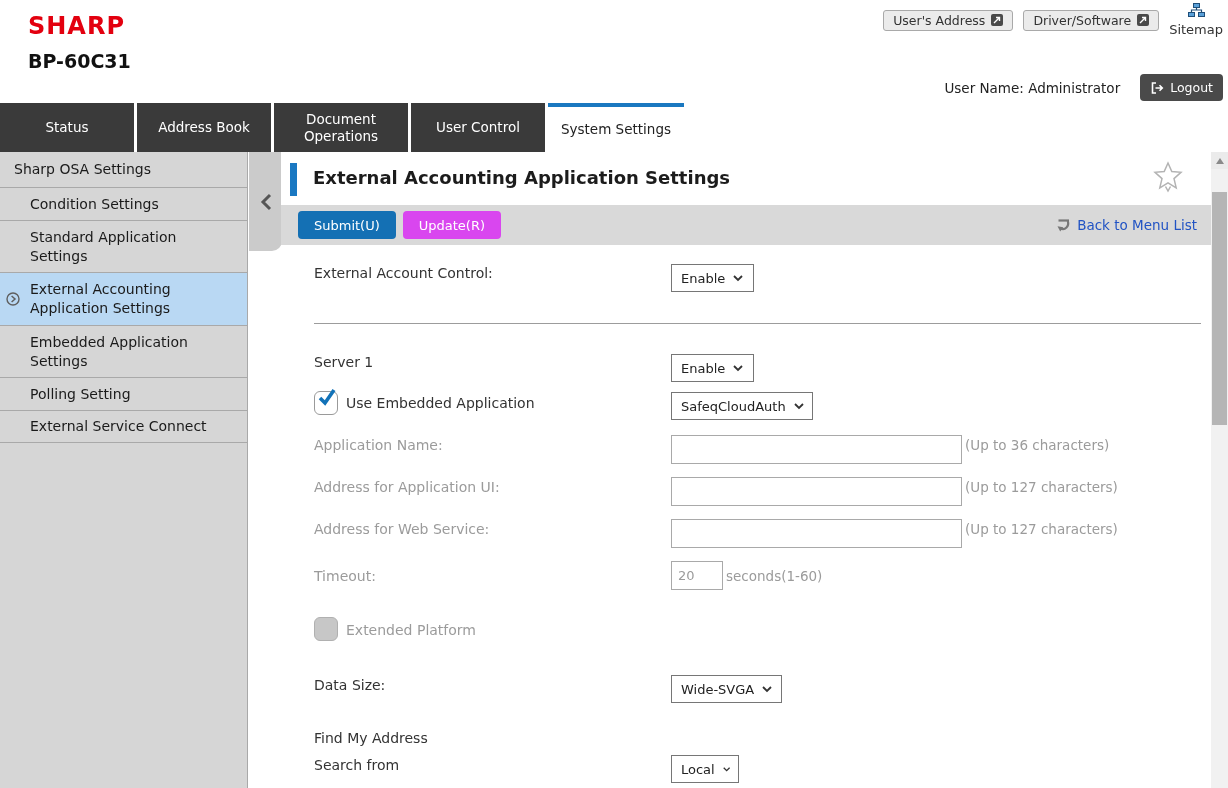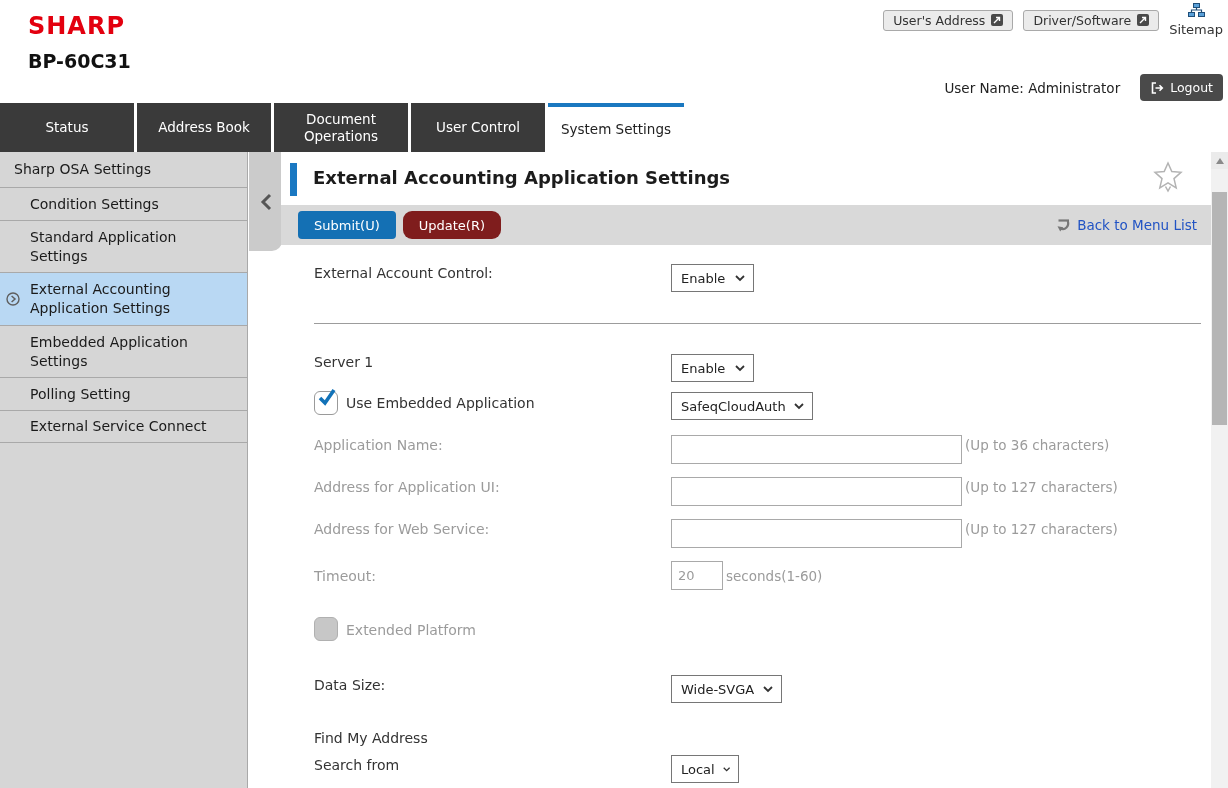--- a/index.html
+++ b/index.html
@@ -64,31 +64,31 @@
   .title-row { position: absolute; top: 0; left: 0; width: 100%; height: 53px; }
   .title-bar { position: absolute; left: 9px; top: 11px; width: 7px; height: 33px; background: #1a78c2; }
   .page-title { position: absolute; left: 32px; top: 15px; font-size: 18px; font-weight: 700; color: #1c1c1c; }
   .fav-star { position: absolute; right: 28px; top: 9px; cursor: pointer; }
 
   .toolbar { position: absolute; top: 53px; left: 0; width: 100%; height: 40px; background: #d9d9d9;
     display: flex; align-items: center; padding: 0 14px 0 17px; }
   .btn { height: 28px; border: none; border-radius: 4px; color: #fff; font-size: 13px; padding: 0 16px;
     cursor: pointer; font-family: inherit; }
   .btn-submit { background: #1470b4; margin-right: 7px; }
-  .btn-update { background: #7f1d1d; border-radius: 9px; }
+  .btn-update { background: #d946ef; }
   .back-link { margin-left: auto; display: inline-flex; align-items: center; gap: 5px; font-size: 13.5px;
     color: #2153c4; cursor: pointer; }
 
   .flabel { position: absolute; left: 33px; font-size: 14px; color: #333; white-space: nowrap; }
   .flabel.dis { color: #9b9b9b; }
   .fnote { position: absolute; font-size: 13.5px; color: #9b9b9b; white-space: nowrap; }
   .divider { position: absolute; left: 33px; width: 887px; height: 1px; background: #9c9c9c; }
 
   .sel { position: absolute; height: 28px; background: #fff; border: 1px solid #767676; display: inline-flex;
-    align-items: center; justify-content: space-between; padding: 0 8px 0 9px; font-size: 13px; color: #222;
+    align-items: center; padding: 0 8px 0 9px; font-size: 13px; color: #222;
     cursor: pointer; gap: 8px; white-space: nowrap; }
 
   .tinput { position: absolute; height: 29px; border: 1px solid #a9a9a9; font-size: 13px; padding: 0 6px;
     font-family: inherit; color: #9b9b9b; outline: none; background: #fff; }
 
   .chk { position: absolute; width: 24px; height: 24px; border: 1px solid #9a9a9a; border-radius: 6px; background: #fff; cursor: pointer; }
   .chk svg { position: absolute; left: 2px; top: -4px; overflow: visible; }
   .chk.disabled { background: #c7c7c7; border-color: #b0b0b0; cursor: default; }
 
   

